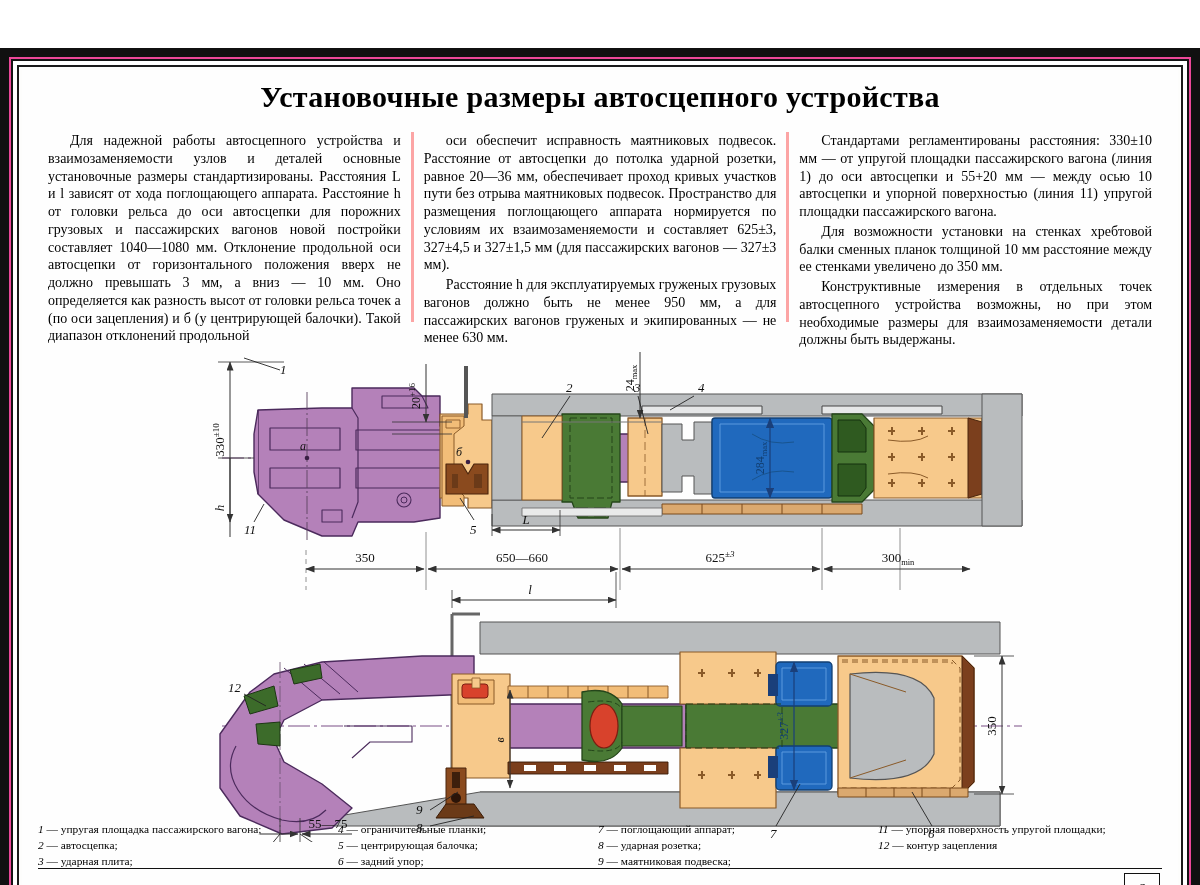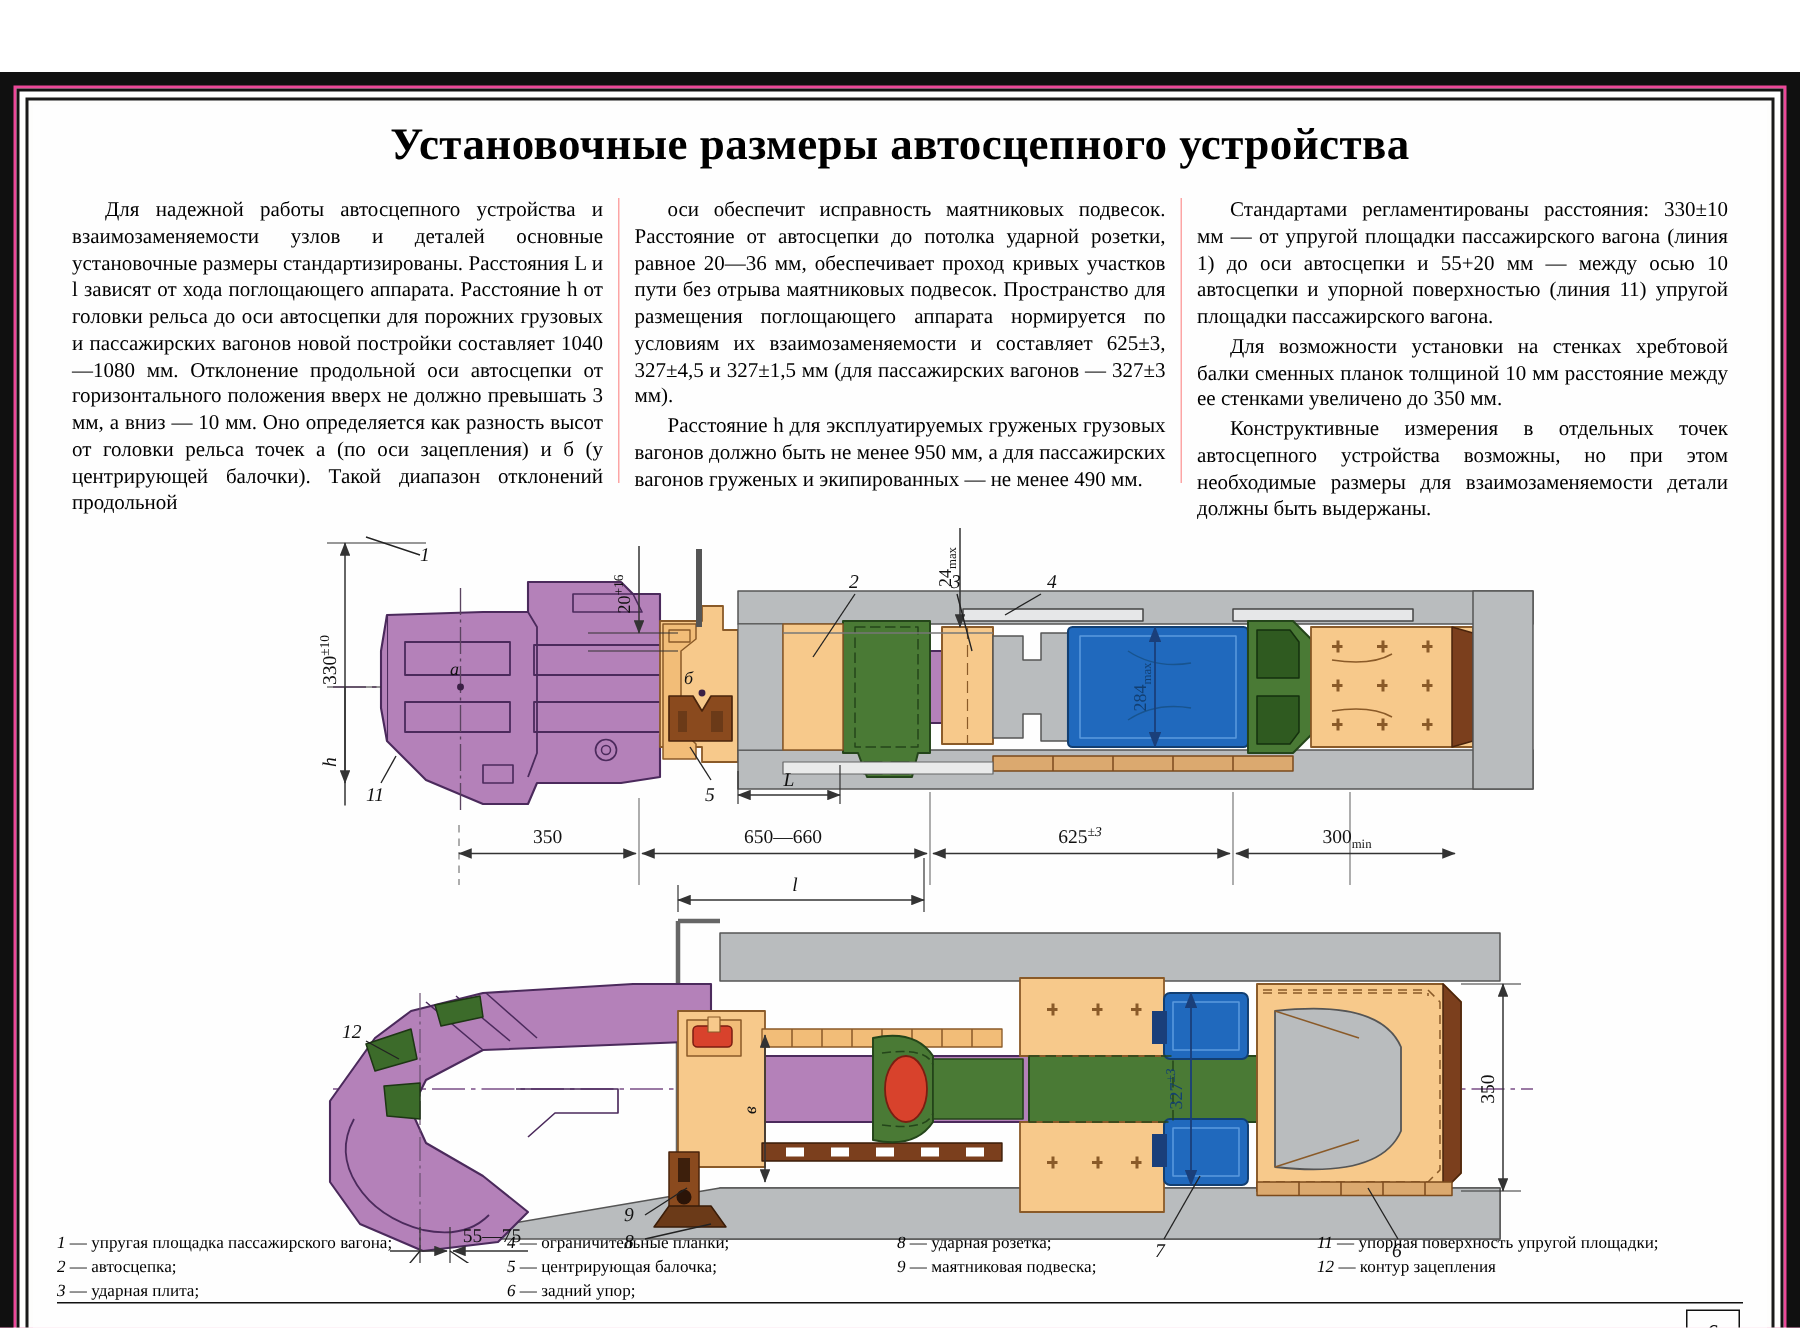--- a/index.html
+++ b/index.html
@@ -14,21 +14,21 @@
 
   .sheet{position:absolute;left:22px;top:22px;width:1156px;height:841px;background:#fefefe;}
 
   
   .title{position:absolute;left:0;top:10px;width:1156px;text-align:center;
          font-family:"Liberation Serif",serif;font-weight:bold;font-size:30px;letter-spacing:.3px;color:#000;}
 
   
   .cols{position:absolute;left:16px;top:62px;width:1124px;height:190px;display:flex;}
   .col{flex:1 1 0;padding:0 10px;font-size:14px;line-height:1.27;text-align:justify;}
-  .col + .col{border-left:1px solid #fca5a5;}
+  .col + .col{border-left:3px solid #fca5a5;}
   .col p{margin:0 0 2px 0;text-indent:22px;}
 
   
   .draw{position:absolute;left:0px;top:252px;width:1156px;height:520px;}
   .draw svg{display:block;}
 
   
   .legend{position:absolute;left:16px;top:751px;width:1124px;height:56px;display:flex;font-size:11.4px;line-height:1.42;}
   .legend .lcol{flex:1 1 0;}
   .legend .lcol.w1{flex:0 0 300px;}
@@ -55,21 +55,21 @@
     <div class="title">Установочные размеры автосцепного устройства</div>
 
     <div class="cols">
 
       <div class="col">
         <p>Для надежной работы автосцепного устройства и взаимозаменяемости узлов и деталей основные установочные размеры стандартизированы. Расстояния L и l зависят от хода поглощающего аппарата. Расстояние h от головки рельса до оси автосцепки для порожних грузовых и пассажирских вагонов новой постройки составляет 1040—1080 мм. Отклонение продольной оси автосцепки от горизонтального положения вверх не должно превышать 3 мм, а вниз — 10 мм. Оно определяется как разность высот от головки рельса точек а (по оси зацепления) и б (у центрирующей балочки). Такой диапазон отклонений продольной</p>
       </div>
 
       <div class="col">
         <p>оси обеспечит исправность маятниковых подвесок. Расстояние от автосцепки до потолка ударной розетки, равное 20—36 мм, обеспечивает проход кривых участков пути без отрыва маятниковых подвесок. Пространство для размещения поглощающего аппарата нормируется по условиям их взаимозаменяемости и составляет 625±3, 327±4,5 и 327±1,5 мм (для пассажирских вагонов — 327±3 мм).</p>
-        <p>Расстояние h для эксплуатируемых груженых грузовых вагонов должно быть не менее 950 мм, а для пассажирских вагонов груженых и экипированных — не менее 490 мм.</p>
+        <p>Расстояние h для эксплуатируемых груженых грузовых вагонов должно быть не менее 950 мм, а для пассажирских вагонов груженых и экипированных — не менее 630 мм.</p>
       </div>
 
       <div class="col">
         <p>Стандартами регламентированы расстояния: 330±10 мм — от упругой площадки пассажирского вагона (линия 1) до оси автосцепки и 55+20 мм — между осью 10 автосцепки и упорной поверхностью (линия 11) упругой площадки пассажирского вагона.</p>
         <p>Для возможности установки на стенках хребтовой балки сменных планок толщиной 10 мм расстояние между ее стенками увеличено до 350 мм.</p>
         <p>Конструктивные измерения в отдельных точек автосцепного устройства возможны, но при этом необходимые размеры для взаимозаменяемости детали должны быть выдержаны.</p>
       </div>
 
     </div>
 
@@ -455,20 +455,21 @@
         <div class="lrow"><span class="num">1</span>&nbsp;<span>— упругая площадка пассажирского вагона;</span></div>
         <div class="lrow"><span class="num">2</span>&nbsp;<span>— автосцепка;</span></div>
         <div class="lrow"><span class="num">3</span>&nbsp;<span>— ударная плита;</span></div>
       </div>
       <div class="lcol w2">
         <div class="lrow"><span class="num">4</span>&nbsp;<span>— ограничительные планки;</span></div>
         <div class="lrow"><span class="num">5</span>&nbsp;<span>— центрирующая балочка;</span></div>
         <div class="lrow"><span class="num">6</span>&nbsp;<span>— задний упор;</span></div>
       </div>
       <div class="lcol w3">
+        <div class="lrow"><span class="num">7</span>&nbsp;<span>— поглощающий аппарат;</span></div>
         <div class="lrow"><span class="num">8</span>&nbsp;<span>— ударная розетка;</span></div>
         <div class="lrow"><span class="num">9</span>&nbsp;<span>— маятниковая подвеска;</span></div>
       </div>
       <div class="lcol">
         <div class="lrow"><span class="num">11</span>&nbsp;<span>— упорная поверхность упругой площадки;</span></div>
         <div class="lrow"><span class="num">12</span>&nbsp;<span>— контур зацепления</span></div>
       </div>
     </div>
 
     <div class="rulebot"></div>

